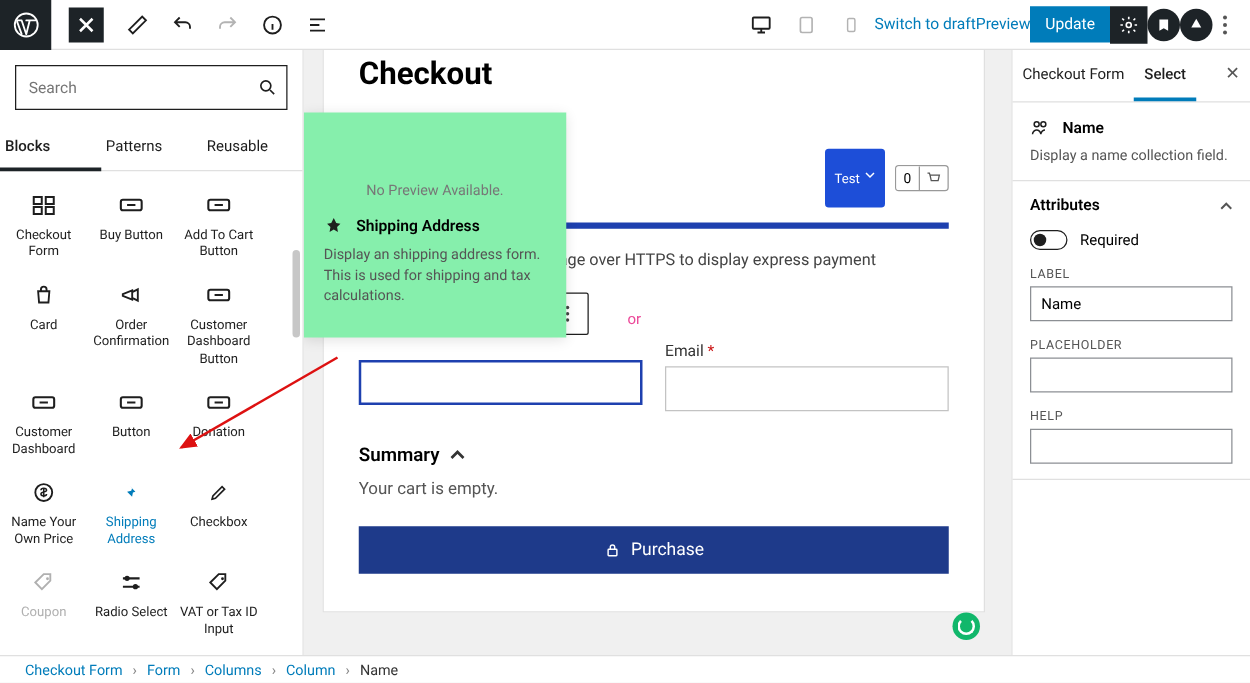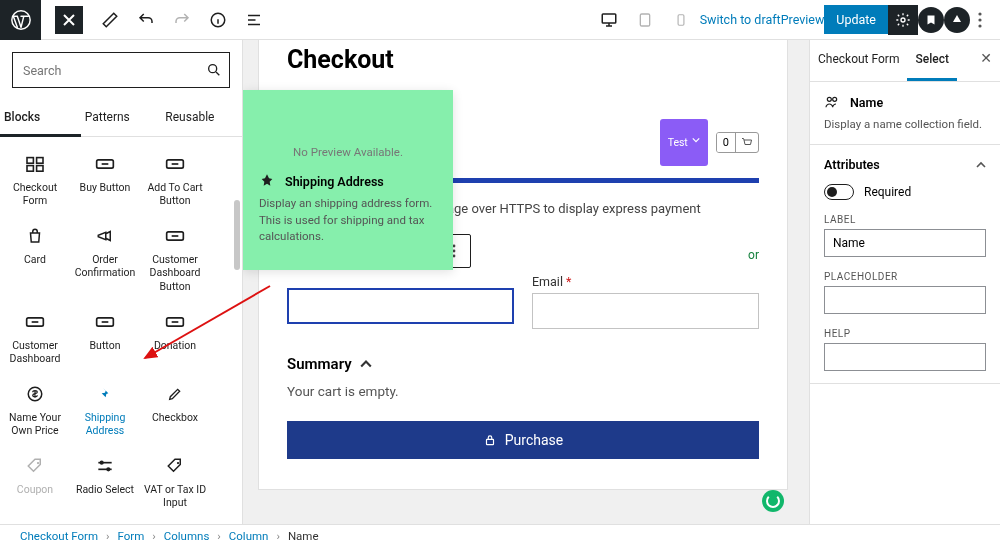--- a/index.html
+++ b/index.html
@@ -48,31 +48,31 @@
   .canvas-inner { position: absolute; left: 15px; top: -10px; width: 530px; background: #fff; border: 1px solid #e0e0e0; padding: 14px 28px 30px; }
   .page-title { font-size: 25px; font-weight: 700; margin-bottom: 14px; }
   .preview-pane { position: absolute; top: 50px; left: 0; width: 210px; height: 180px; background: #86efac; box-shadow: 0 2px 10px rgba(0,0,0,0.12); z-index: 30; }
   .np-text { font-size: 11.5px; color: #777; text-align: center; padding-top: 55px; }
   .preview-desc { padding: 14px 16px 16px; }
   .preview-desc-head { display: flex; align-items: center; gap: 10px; font-weight: 600; font-size: 12.5px; margin-bottom: 6px; }
   .preview-desc-head .picon { width: 16px; height: 16px; color: #1e1e1e; }
   .preview-desc-body { font-size: 11.5px; color: #555; line-height: 1.45; }
 
   .test-row { display: flex; justify-content: flex-end; align-items: center; gap: 8px; margin-top: 45px; }
-  .test-pill { background: #8b5cf6; color: #fff; font-size: 10.5px; padding: 17px 8px; border-radius: 3px; display: flex; align-items: flex-start; gap: 4px; }
+  .test-pill { background: #1d4ed8; color: #fff; font-size: 10.5px; padding: 17px 8px; border-radius: 3px; display: flex; align-items: flex-start; gap: 4px; }
   .cart-count { display: flex; align-items: center; border: 1px solid #999; border-radius: 3px; overflow: hidden; font-size: 11px; }
   .cart-count span:first-child { padding: 3px 6px; background: #fff; border-right: 1px solid #999; }
   .cart-count span:last-child { padding: 3px 5px; }
   .blue-bar { height: 5px; background: #1e40af; margin-top: 12px; }
   .https-msg { font-size: 13px; color: #444; margin-top: 18px; margin-left: 160px; }
   .block-toolbar { display: inline-flex; border: 1px solid #1e1e1e; background: #fff; border-radius: 2px; margin-top: 18px; margin-left: 22px; }
   .bt-btn { width: 32px; height: 32px; display: flex; align-items: center; justify-content: center; border-right: 1px solid #ccc; font-size: 13px; color: #444; cursor: pointer; }
   .bt-btn:last-child { border-right: none; }
   .bt-group { display: flex; }
-  .or-text { text-align: right; color: #15803d; font-size: 12px; margin-top: -20px; margin-left: 215px; }
+  .or-text { text-align: left; color: #ec4899; font-size: 12px; margin-top: -20px; margin-left: 215px; }
   .form-row { display: flex; gap: 18px; margin-top: 12px; }
   .field { flex: 1; }
   .field-label { font-size: 12.5px; color: #333; margin-bottom: 4px; }
   .field-label .req { color: #cc1818; }
   .field-input { display: block; width: 100%; height: 36px; border: 1px solid #c3c3c3; background: #fff; }
   .field.selected .field-input { border: 2px solid #1e40af; }
   .field.selected .field-label { position: absolute; margin-top: -18px; }
   .field.selected { position: relative; }
   .summary-row { display: flex; align-items: center; gap: 8px; margin-top: 26px; font-size: 15px; font-weight: 600; }
   .cart-empty { font-size: 13.5px; color: #555; margin-top: 10px; }

